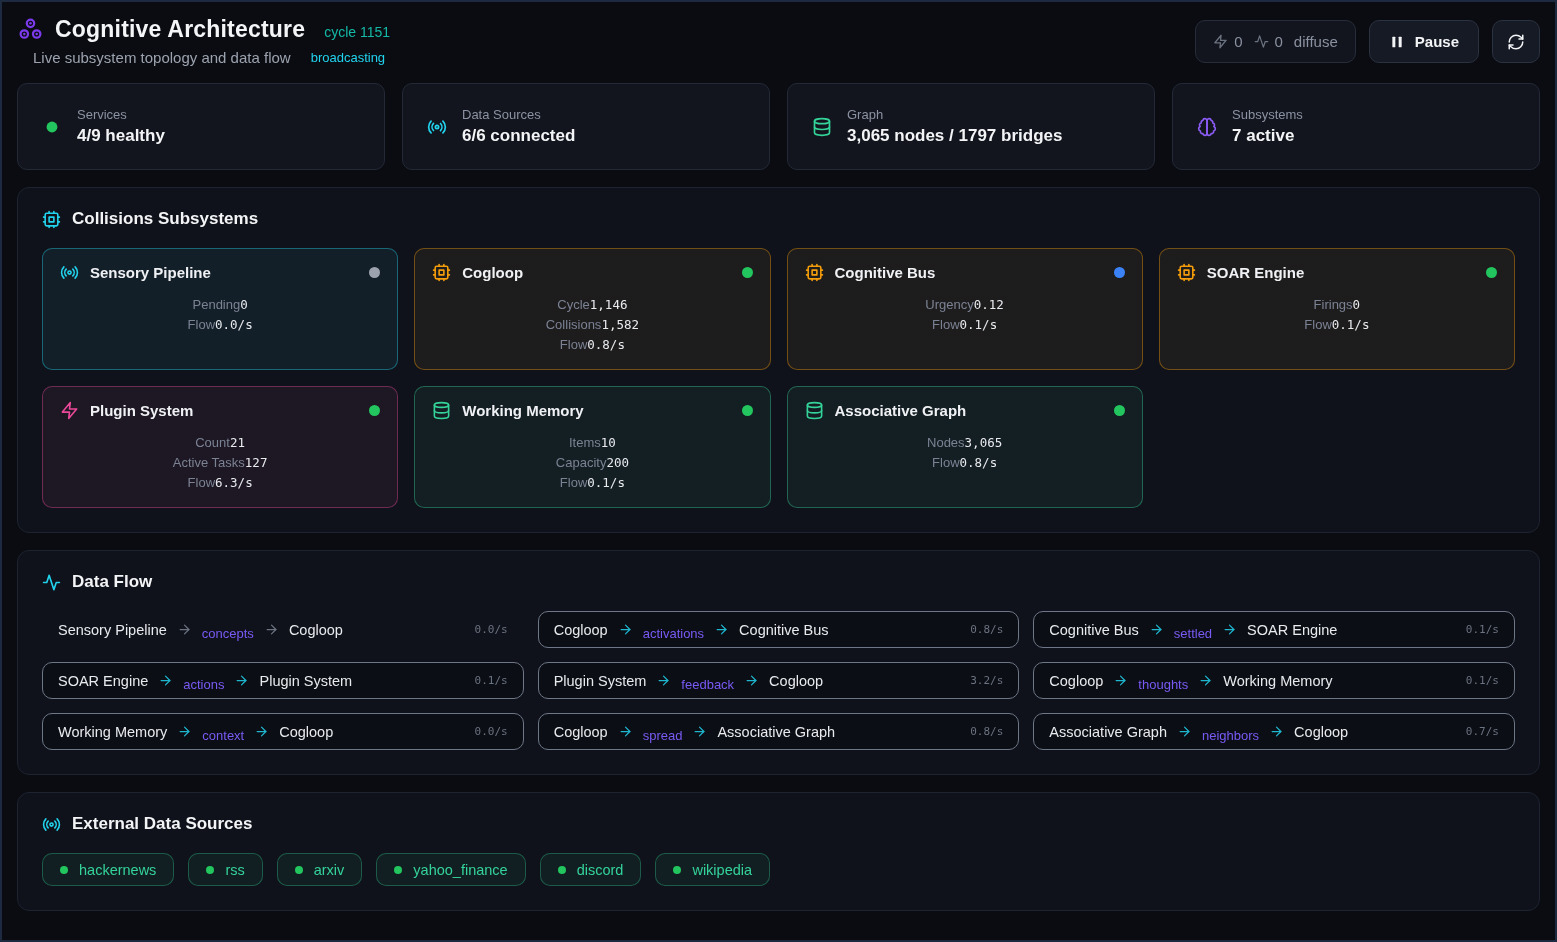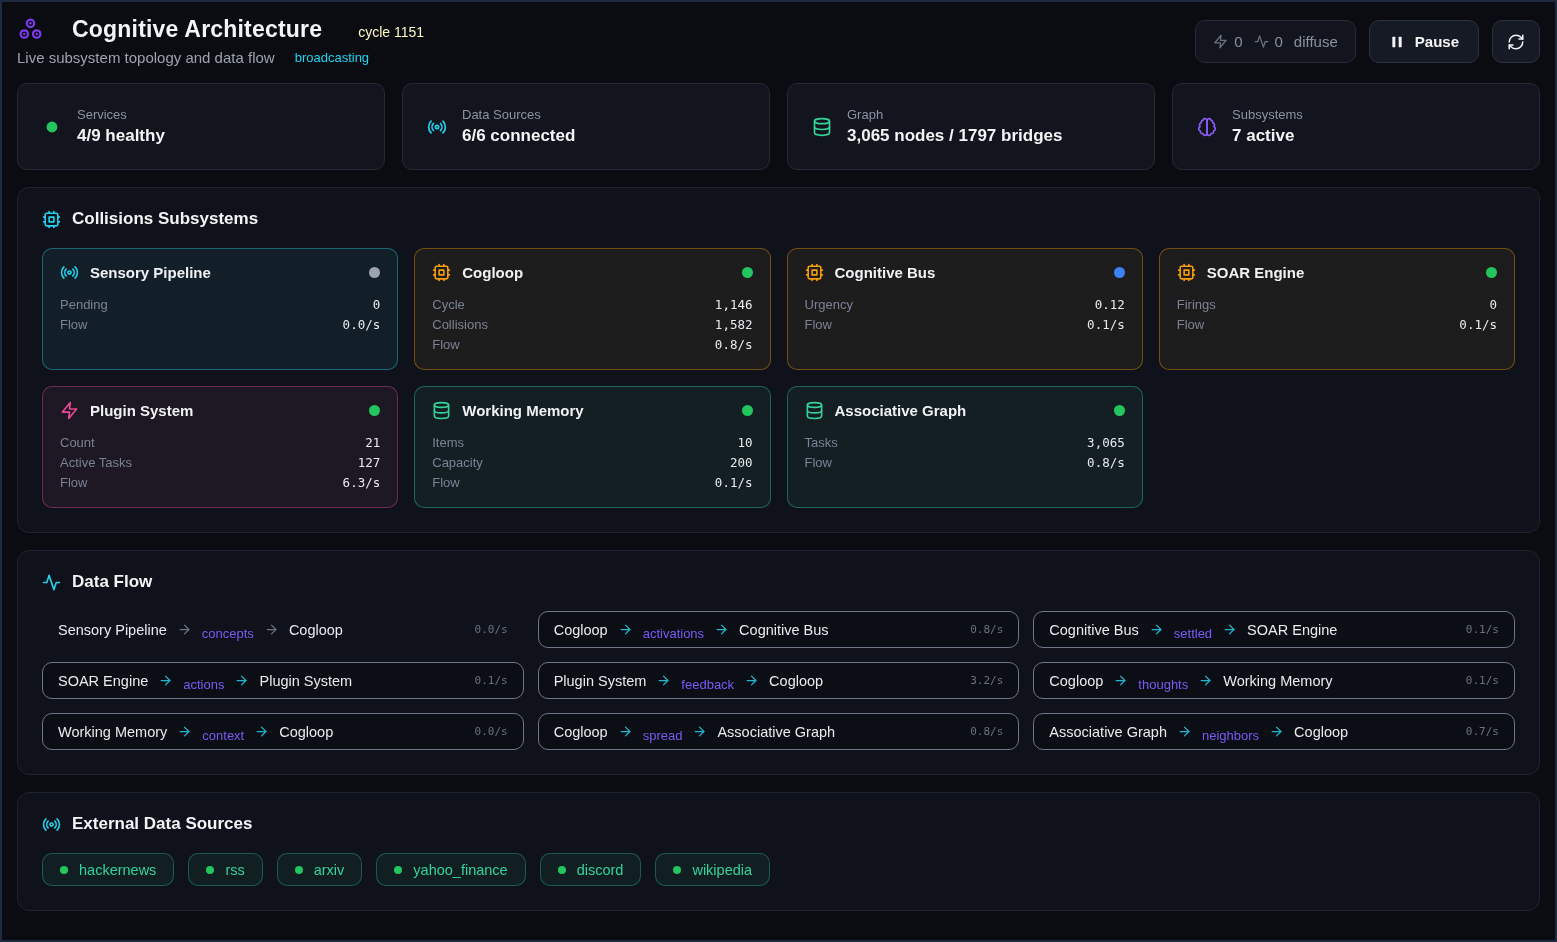--- a/index.html
+++ b/index.html
@@ -6,27 +6,27 @@
   html,body { margin:0; padding:0; }
   body {
     width:1557px; height:942px; overflow:hidden;
     background:#0a0c11; border:2px solid #1e2a40;
     font-family:"Liberation Sans", sans-serif; color:#e5e7eb;
   }
   .page { padding:12px 15px 14px; height:100%; display:flex; flex-direction:column; }
 
   
   .header { display:flex; justify-content:space-between; align-items:flex-start; margin-top:2px; }
-  .title-row { display:flex; align-items:center; gap:28px; }
+  .title-row { display:flex; align-items:center; gap:11px; }
   .logo { color:#7c3aed; display:flex; }
   .logo svg { width:27px; height:27px; }
   .page-title { font-size:23px; font-weight:700; color:#f4f5f7; letter-spacing:.2px; }
-  .cycle { color:#fef9c3; font-size:14px; margin-left:8px; position:relative; top:2px; }
+  .cycle { color:#14b8a6; font-size:14px; margin-left:8px; position:relative; top:2px; }
   .subtitle-row { display:flex; align-items:center; gap:20px; margin-top:6px; }
-  .subtitle { color:#9ca3af; font-size:15px; }
+  .subtitle { color:#9ca3af; font-size:15px;margin-left:16px; }
   .broadcast { color:#22d3ee; font-size:13px; }
   .header-right { display:flex; gap:13px; align-items:center; margin-top:4px; }
   .badge { display:flex; align-items:center; gap:11px; height:43px; padding:0 17px;
     border:1px solid #262c39; border-radius:10px; background:#12151d;
     color:#8a91a0; font-size:15px; }
   .badge .icn { width:15px; height:15px; color:#6b7280; }
   .badge .grp { display:flex; align-items:center; gap:6px; }
   .btn { display:flex; align-items:center; gap:10px; height:43px; padding:0 19px;
     border:1px solid #2a313f; border-radius:10px; background:#161a24;
     color:#f3f4f6; font-size:15px; font-weight:600; cursor:pointer; }
@@ -50,21 +50,21 @@
   .panel-head .icn { width:19px; height:19px; color:#22d3ee; }
   .panel-title { font-size:17px; font-weight:700; color:#f3f4f6; }
 
   
   .sub-grid { display:grid; grid-template-columns:repeat(4,1fr); gap:16px; }
   .sub-card { border:1px solid; border-radius:10px; padding:14px 17px; min-height:121px; }
   .sub-head { display:flex; align-items:center; gap:11px; margin-bottom:13px; }
   .sub-head .icn { width:19px; height:19px; }
   .sub-name { font-size:15px; font-weight:600; color:#f0f1f4; }
   .status-dot { width:11px; height:11px; border-radius:50%; margin-left:auto; }
-  .sub-row { display:flex; justify-content:space-between; font-size:13px; line-height:20px; }
+  .sub-row { display:flex; justify-content:center; font-size:13px; line-height:20px; }
   .sub-row-label { color:#7b8294; }
   .sub-row-value { font-family:"DejaVu Sans Mono", monospace; color:#e8eaee; font-size:12.5px; }
 
   
   .flow-grid { display:grid; grid-template-columns:repeat(3,1fr); gap:14px; }
   .flow-chip { display:flex; align-items:center; gap:10px; height:37px; padding:0 15px;
     border-radius:10px; border:1px solid transparent; }
   .flow-chip.bordered { border-color:#6e7787; background:#0b0e14; }
   .flow-node { font-size:14.5px; color:#e8eaee; white-space:nowrap; }
   .flow-label { font-size:13px; color:#7a5af5; white-space:nowrap;margin-top:8px; }
@@ -401,21 +401,21 @@
                 <ellipse cx="12" cy="5" rx="9" ry="3"></ellipse>
                 <path d="M3 5v14c0 1.66 4 3 9 3s9-1.34 9-3V5"></path>
                 <path d="M3 12c0 1.66 4 3 9 3s9-1.34 9-3"></path>
               </svg>
             </span>
             <span class="sub-name">Associative Graph</span>
             <span class="status-dot" style="background:#22c55e"></span>
           </div>
           <div class="sub-stats">
             <div class="sub-row">
-              <span class="sub-row-label">Tasks</span>
+              <span class="sub-row-label">Nodes</span>
               <span class="sub-row-value">3,065</span>
             </div>
             <div class="sub-row">
               <span class="sub-row-label">Flow</span>
               <span class="sub-row-value">0.8/s</span>
             </div>
           </div>
         </div>
       </div>
   </div>

